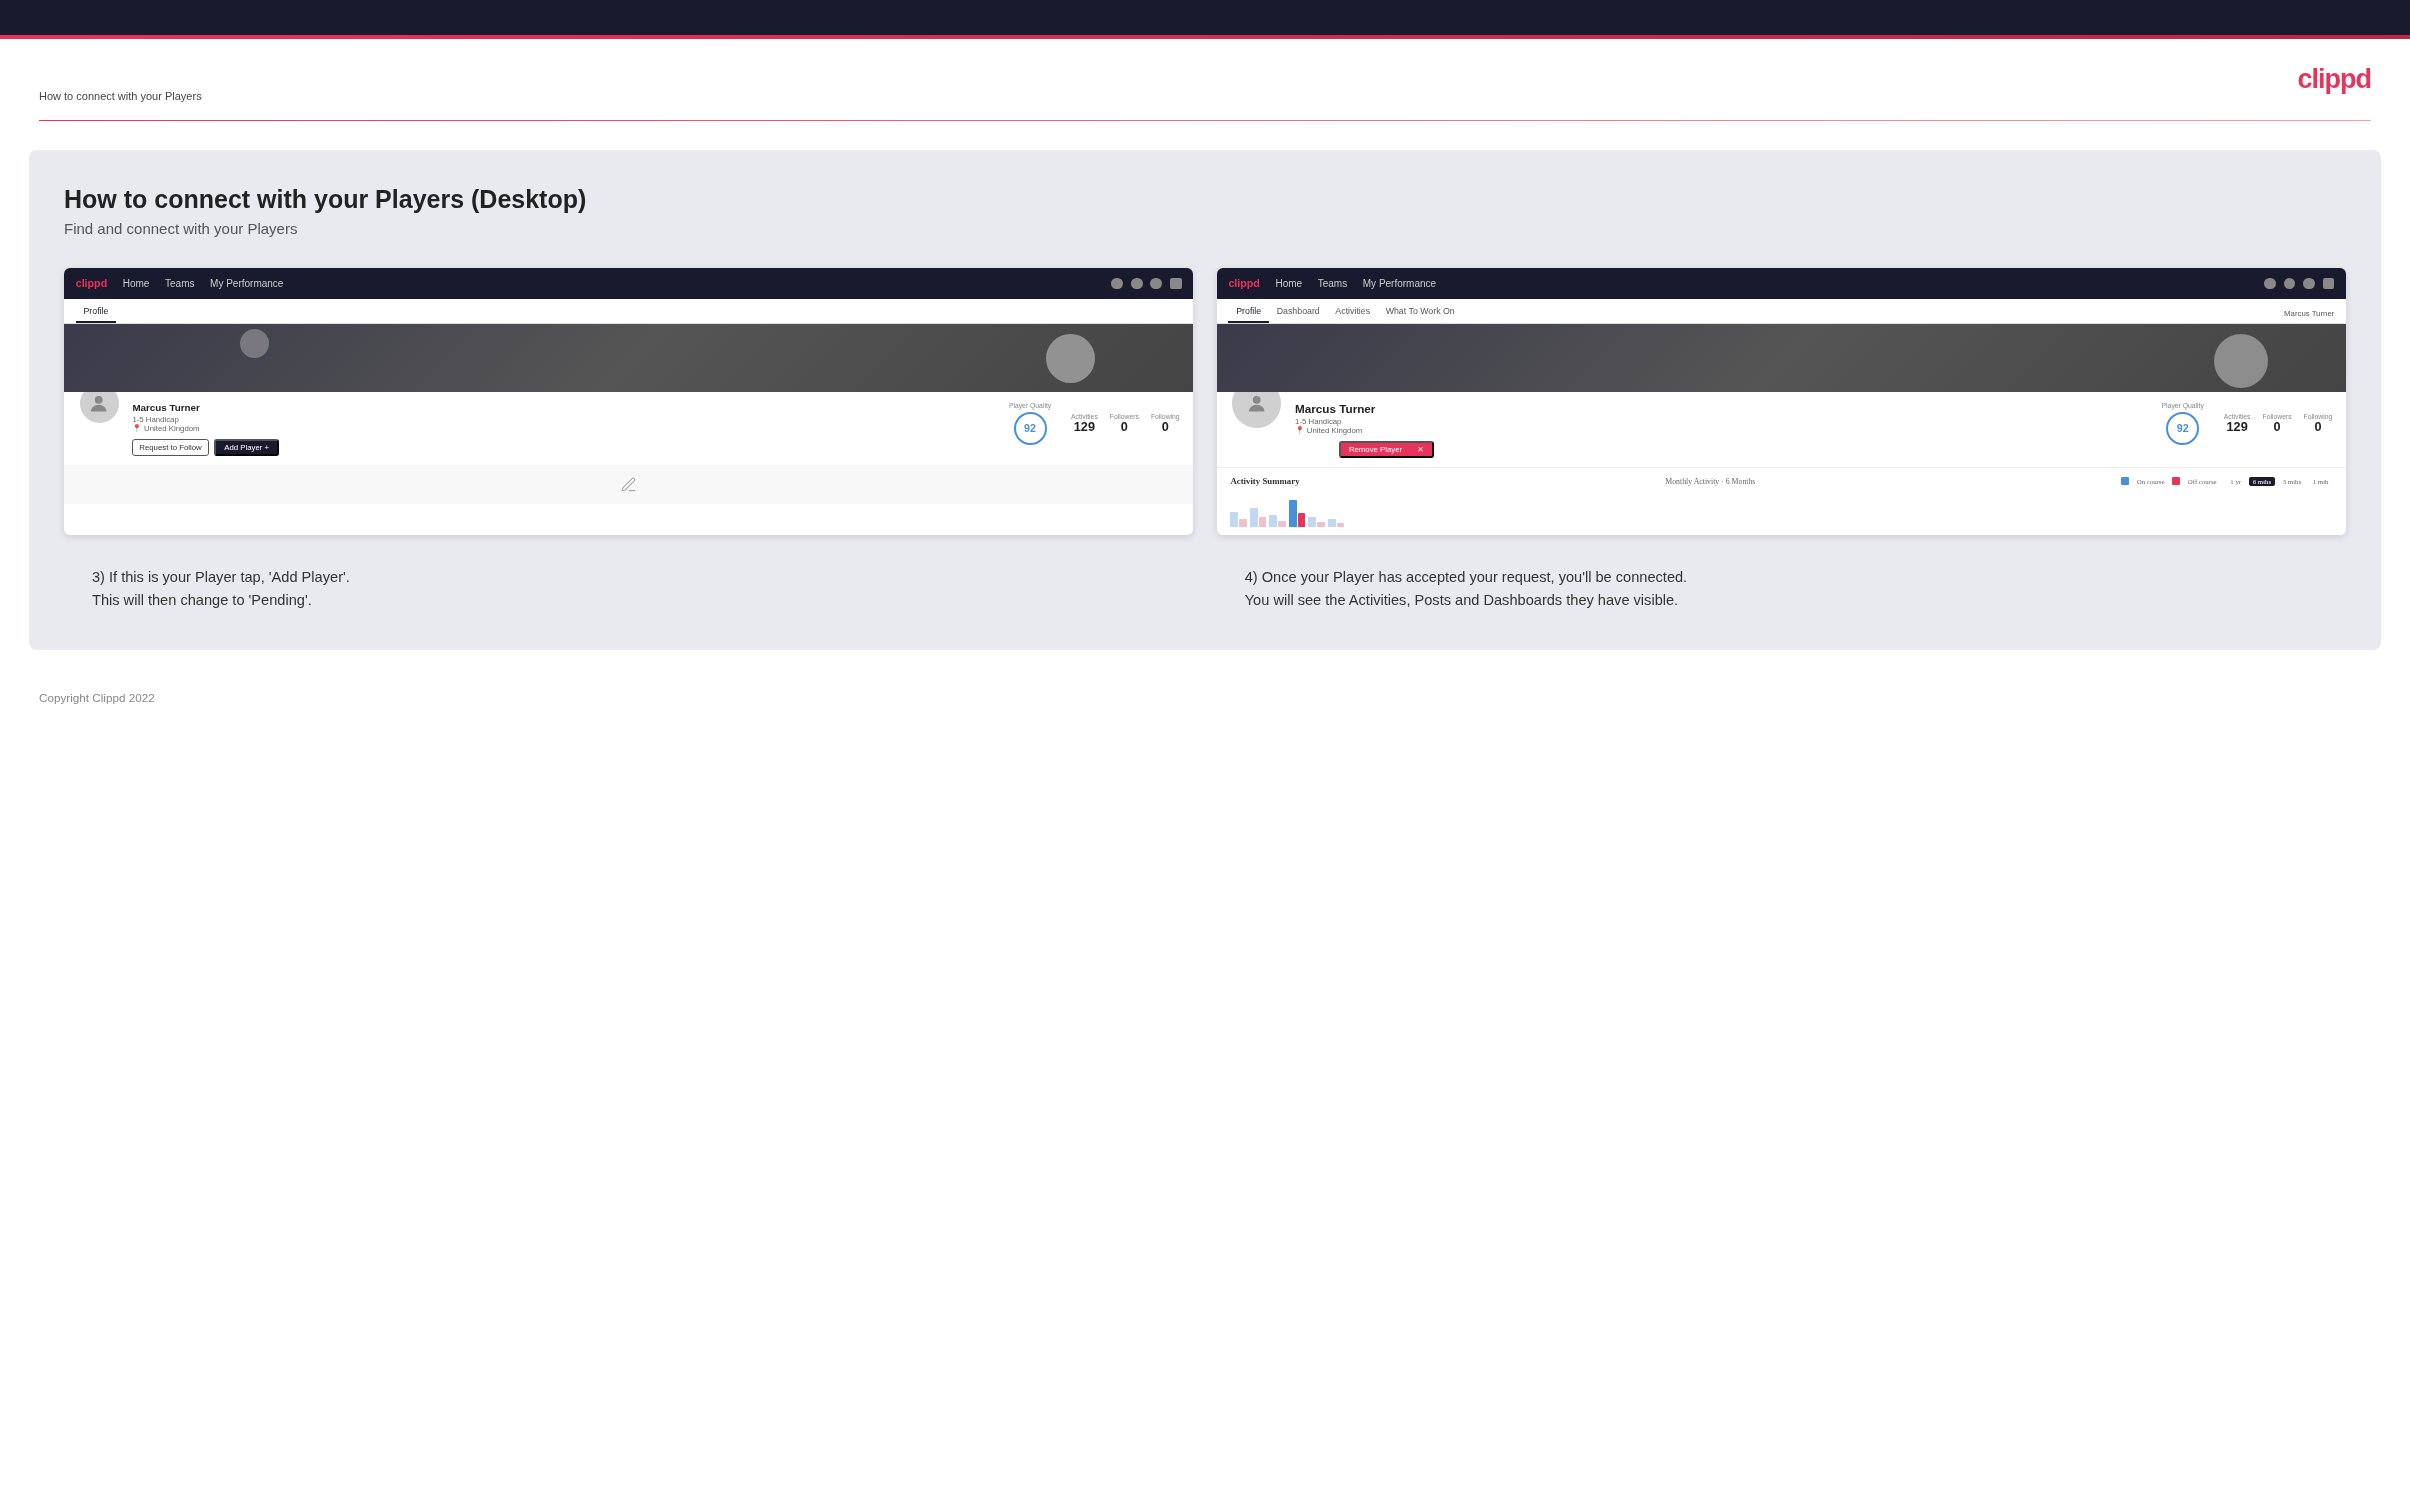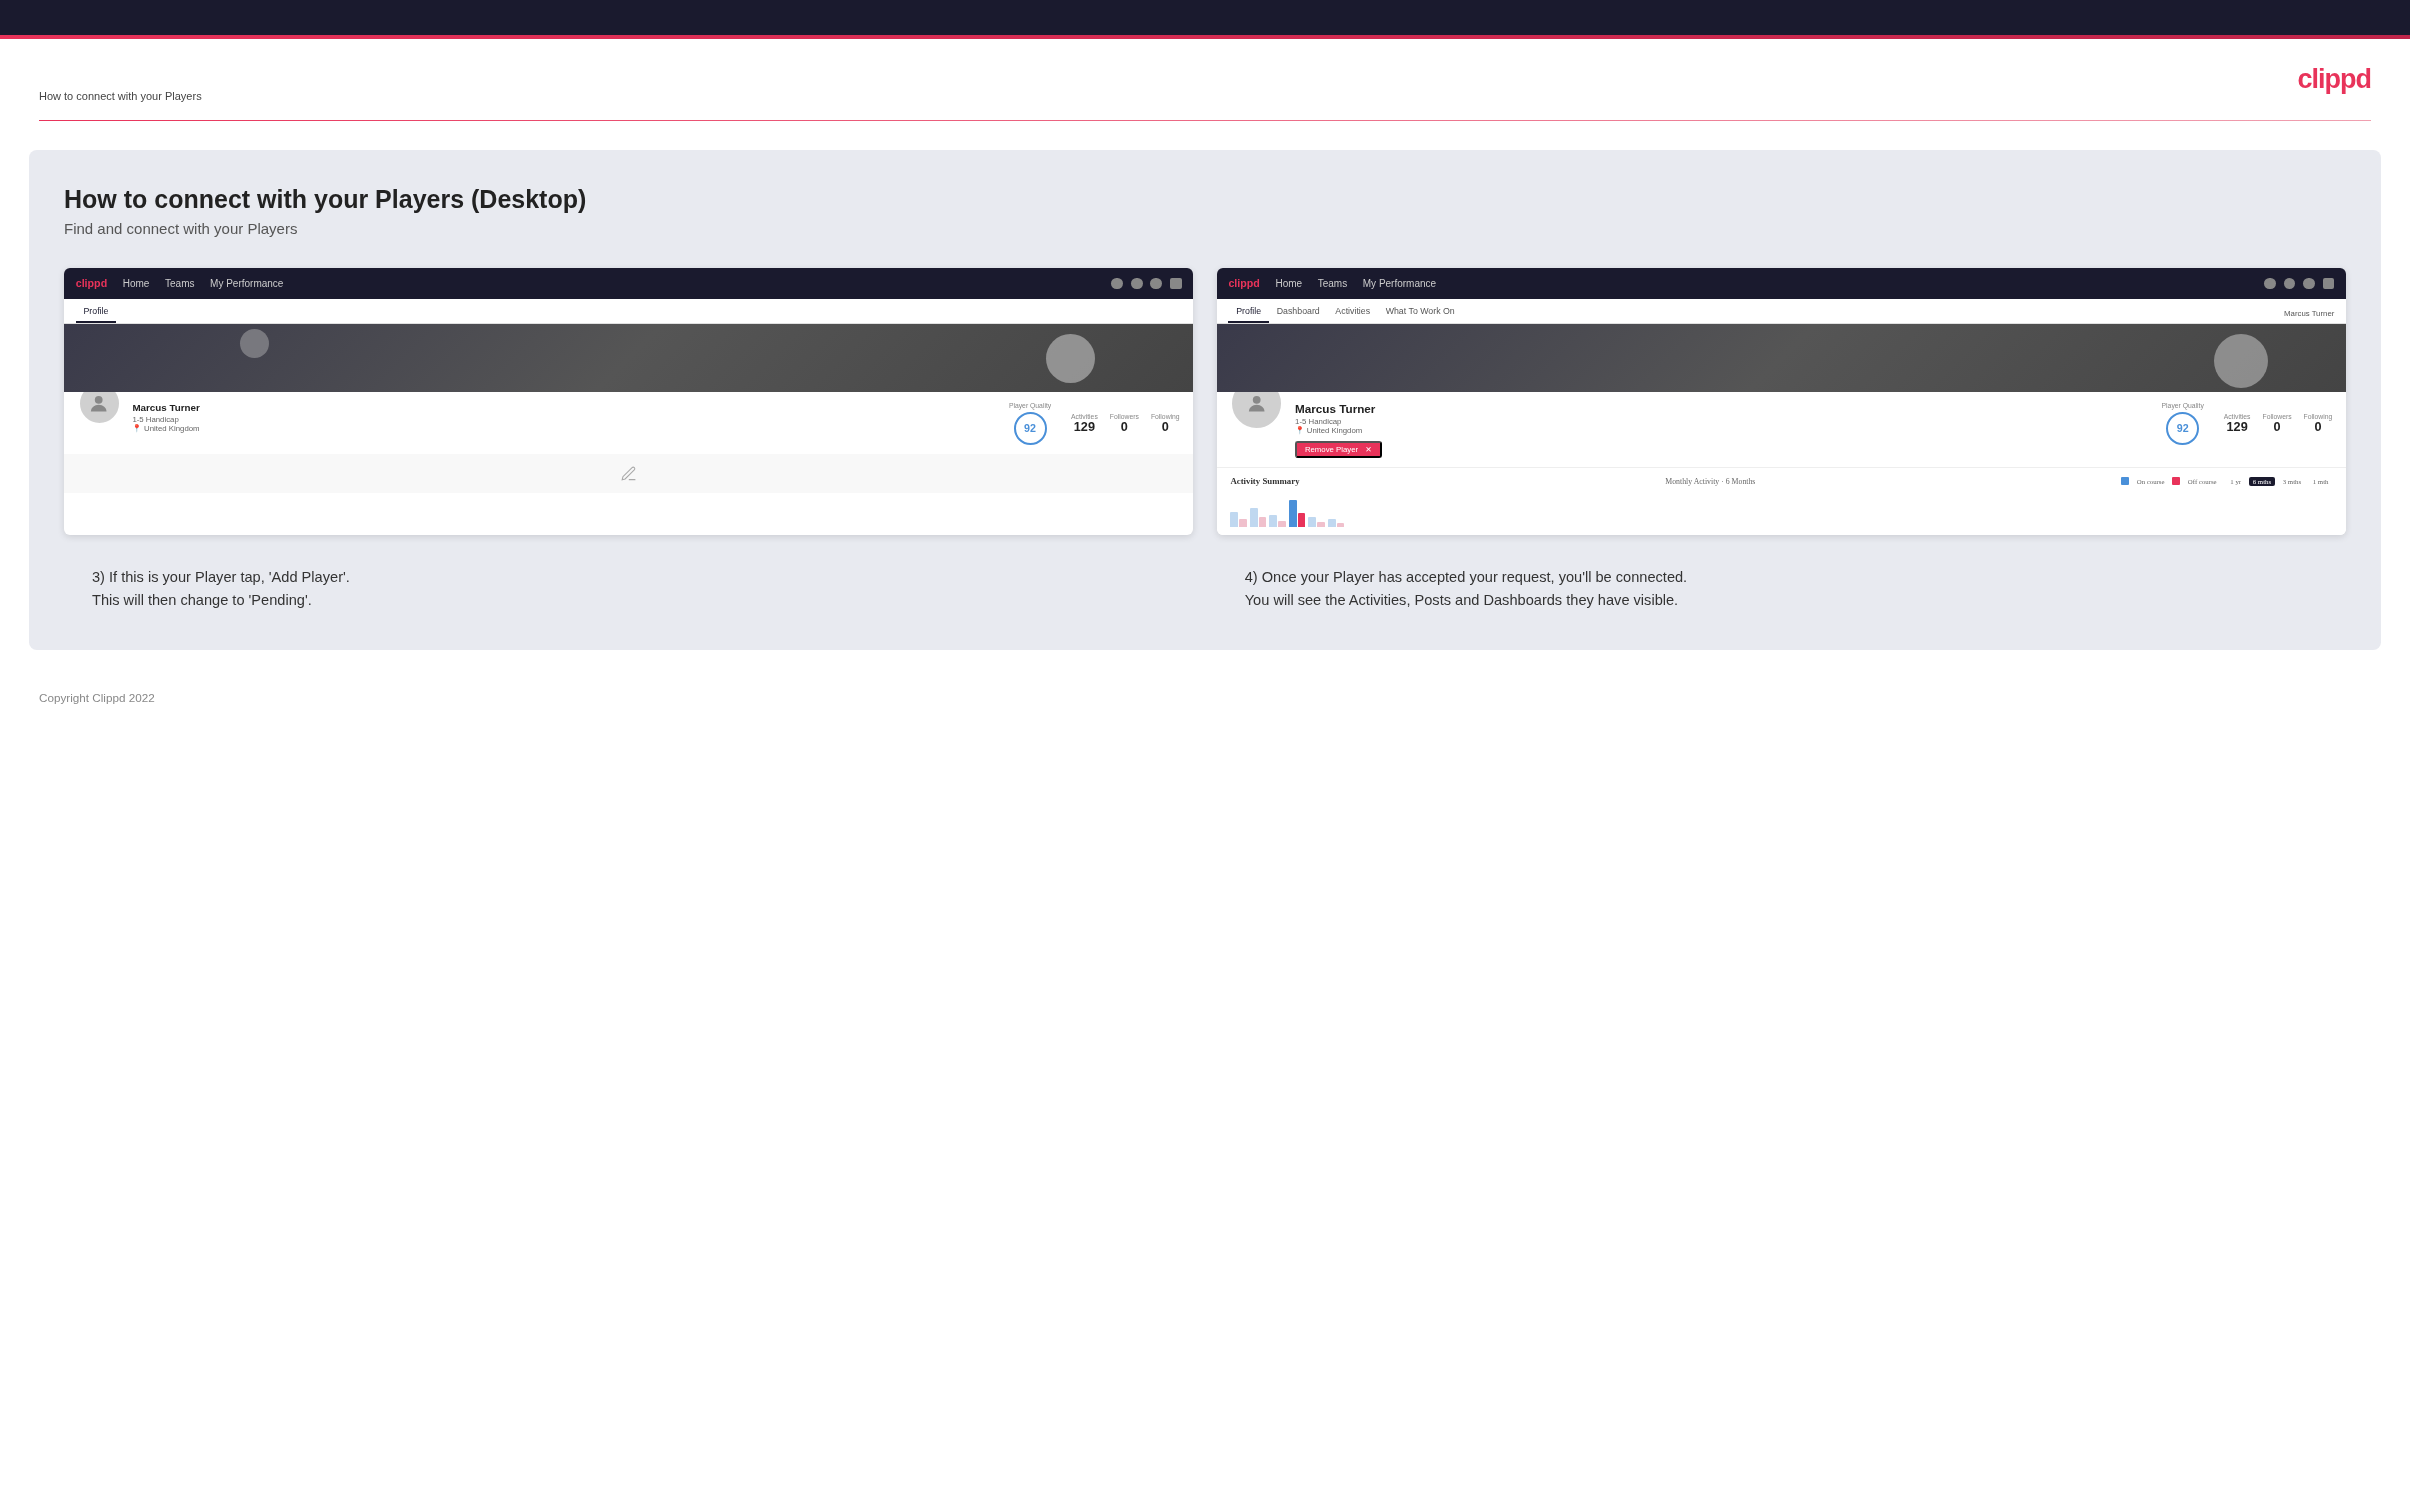--- a/index.html
+++ b/index.html
@@ -213,21 +213,22 @@
       gap: 2px;
     }
     .mock-btn-remove {
       font-size: 7.8px;
       background: #e8335a;
       border-radius: 2.9px;
       padding: 2px 7.8px;
       color: #fff;
       display: flex;
       align-items: center;
-      gap: 7px;
+      gap: 15px;
+      margin-left: 44px;
     }
 
     
     .mock-stats {
       display: flex;
       gap: 12px;
       margin-left: auto;
       align-items: center;
     }
     .mock-stat {
@@ -412,20 +413,24 @@
               <circle cx="12" cy="8" r="4"></circle>
               <path d="M4 20c0-4 3.6-7 8-7s8 3 8 7"></path>
             </svg>
         </div>
         <div class="mock-profile-info">
           <div class="mock-profile-name">Marcus Turner</div>
           <div class="mock-profile-handicap">1-5 Handicap</div>
           <div class="mock-profile-location">
             <span>📍</span>
             <span>United Kingdom</span>
+          </div>
+          <div class="mock-profile-buttons">
+            <button class="mock-btn-outline">Request to Follow</button>
+            <button class="mock-btn-dark">Add Player +</button>
           </div>
         </div>
 
         <div class="mock-stats">
           <div class="mock-quality">
             <div class="mock-quality-label">Player Quality</div>
             <div class="quality-circle">92</div>
           </div>
           <div class="mock-stat">
             <div class="mock-stat-label">Activities</div>

